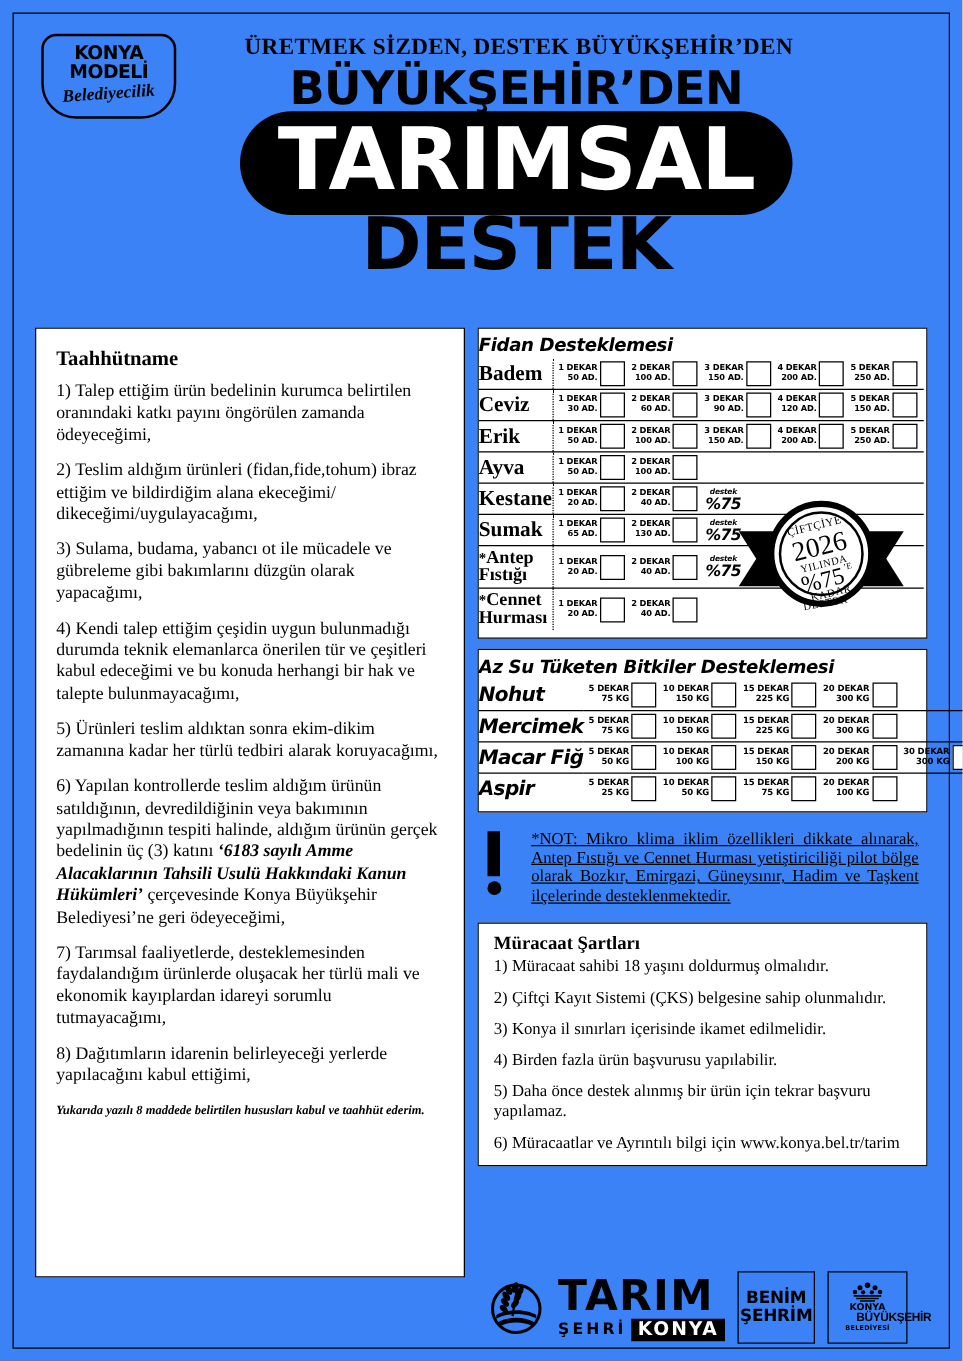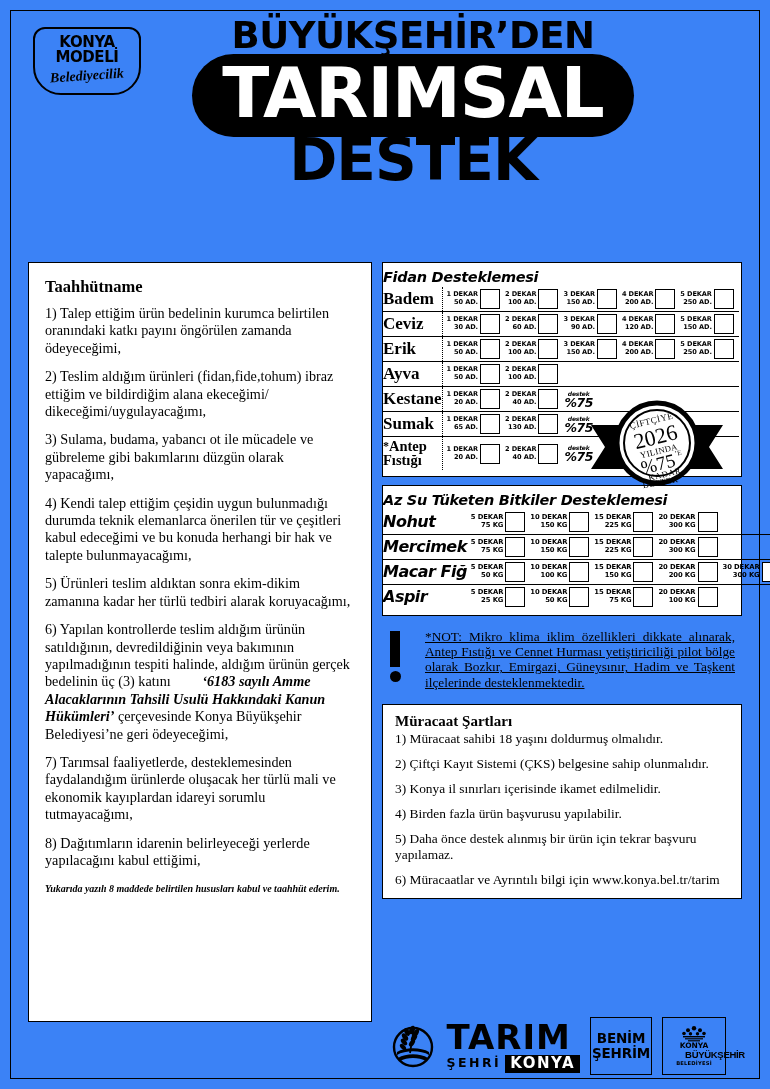--- a/index.html
+++ b/index.html
@@ -128,21 +128,20 @@
   }
   .taahhut p {
     font-size: 14.2px;
     line-height: 17.4px;
     margin-bottom: 11px;
     text-align: left;
   }
   .taahhut p em {
     font-style: italic;
     font-weight: 700;
-    margin-left: 28px;
   }
   .taahhut .closing {
     font-style: italic;
     font-weight: 700;
     font-size: 10px;
     line-height: 18px;
     margin-top: 2px;
   }
 
   
@@ -343,20 +342,21 @@
   <div class="header">
 
     <div class="konya-modeli">
       <div class="km-shield">
         <div class="km-l1">KONYA</div>
         <div class="km-l2">MODELİ</div>
         <div class="km-l3">Belediyecilik</div>
       </div>
     </div>
 
+    <div class="tagline">ÜRETMEK SİZDEN, DESTEK BÜYÜKŞEHİR’DEN</div>
 
     <div class="titleblock">
       <div class="t-buyuk">BÜYÜKŞEHİR’DEN</div>
       <div class="t-tarimsal-wrap">
         <div class="t-tarimsal">TARIMSAL</div>
       </div>
       <div class="t-destek">DESTEK</div>
     </div>
   </div>
 
@@ -525,20 +525,35 @@
                       <div class="labels">1 DEKAR<br>20 AD.</div>
                       <div class="chk"></div>
                     </div>
                     <div class="unit">
                       <div class="labels">2 DEKAR<br>40 AD.</div>
                       <div class="chk"></div>
                     </div>
                     <div class="destek-pct">
                       <span class="dsm">destek</span>
                       <span class="dbg">%75</span>
+                    </div>
+                  </div>
+                </td>
+              </tr>
+              <tr>
+                <td class="name two-line"><span class="star">*</span>Cennet<br>Hurması</td>
+                <td class="cells">
+                  <div class="cellrow">
+                    <div class="unit">
+                      <div class="labels">1 DEKAR<br>20 AD.</div>
+                      <div class="chk"></div>
+                    </div>
+                    <div class="unit">
+                      <div class="labels">2 DEKAR<br>40 AD.</div>
+                      <div class="chk"></div>
                     </div>
                   </div>
                 </td>
               </tr>
             </tbody>
         </table>
 
         <div class="seal-wrap">
           <svg class="seal-svg" viewBox="0 0 136 104">
             <path d="M2,34 L36,34 L36,78 L2,78 L16,56 Z" fill="#000"></path>

